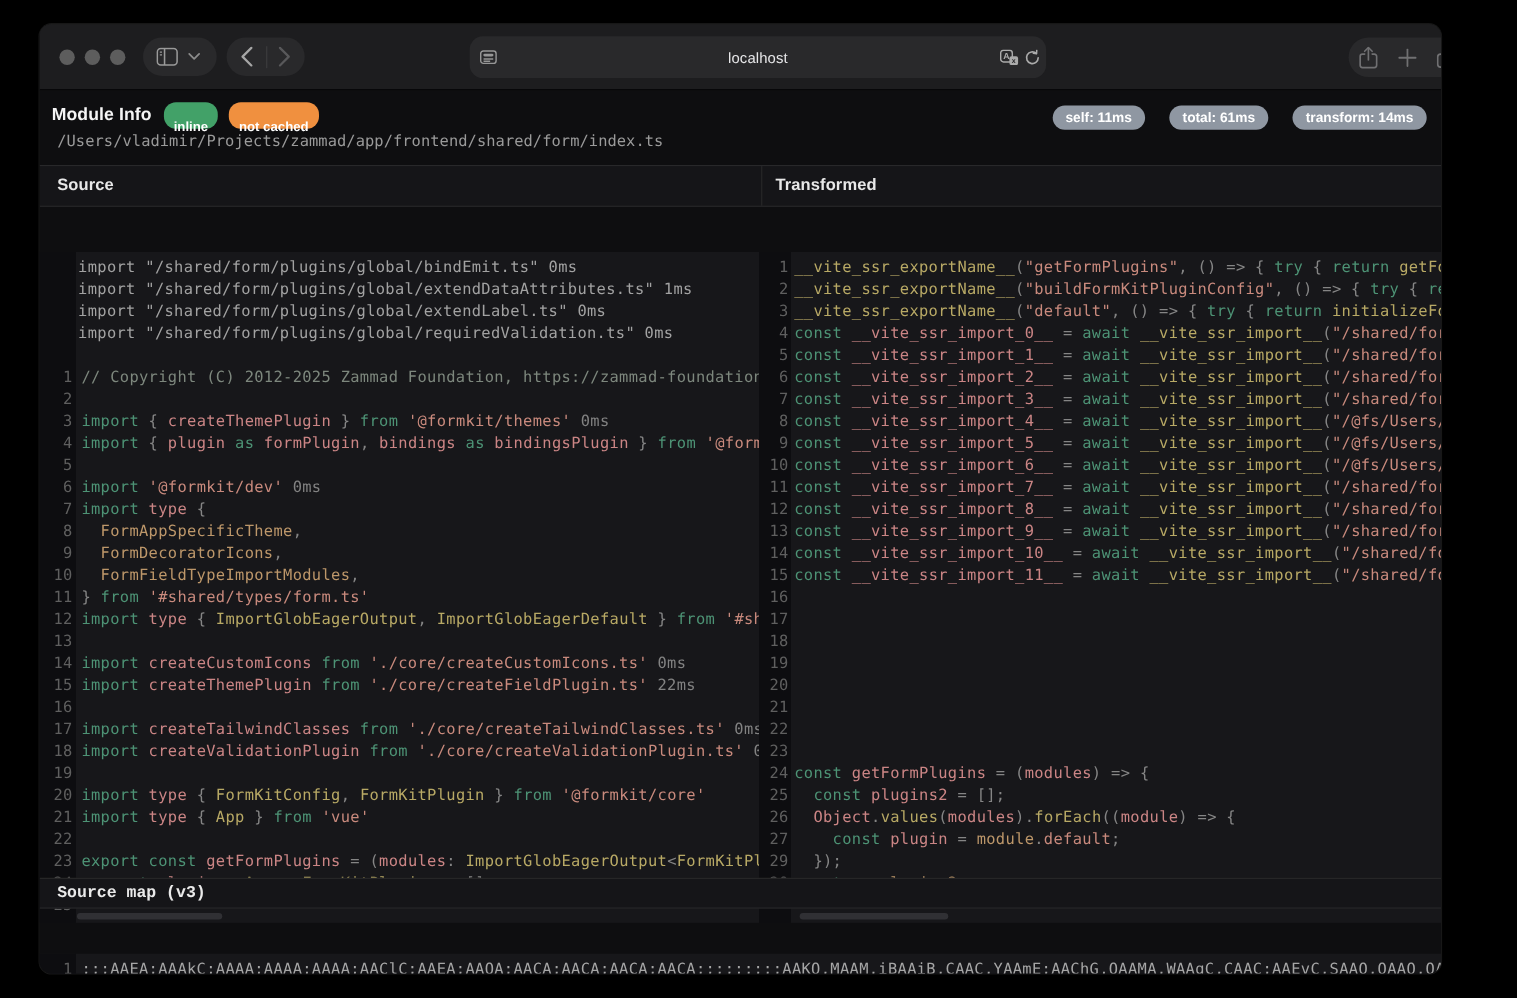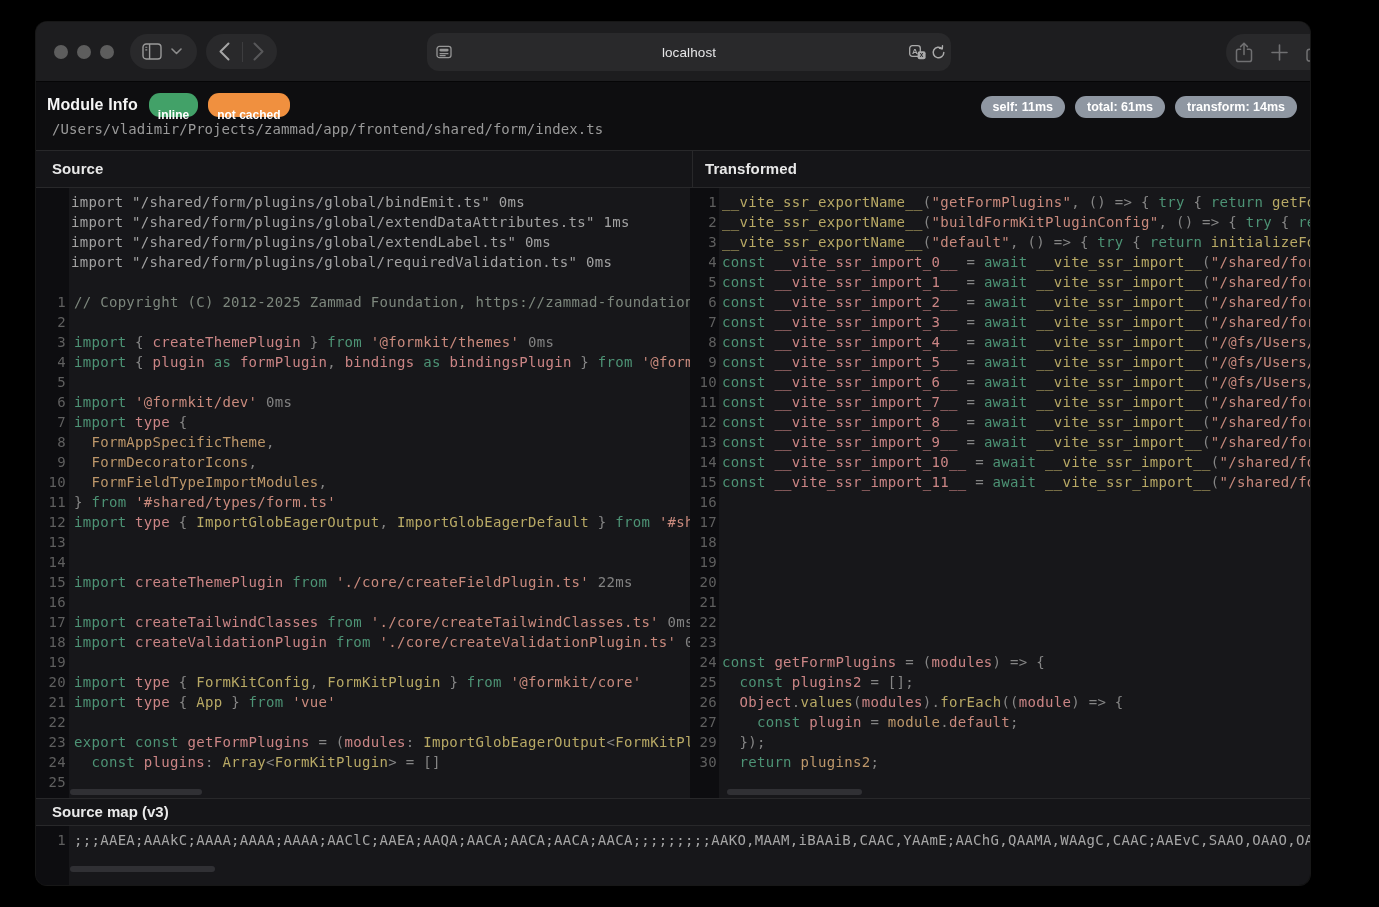--- a/index.html
+++ b/index.html
@@ -34,57 +34,57 @@
   .urlbar .icon-reload { position:absolute; right:5px; color:#ababab; }
 
   
   .page { position:absolute; left:0; top:60px; width:1307px; height:803px; background:#0e0e10; }
 
   .page-header { position:absolute; left:0; top:0; width:100%; height:68px; }
   .title-row { position:absolute; left:11px; top:11px; display:flex; align-items:center; gap:11px; }
   .module-title { color:#f5f5f5; font-size:16px; font-weight:700; letter-spacing:.1px; }
   .badge { height:21px; line-height:21px; padding:12px 9px; border-radius:11px; color:#fff; font-size:12px; font-weight:700; }
   .module-path { position:absolute; left:16px; top:39px; color:#9a9a9a; font-family:"DejaVu Sans Mono", monospace; font-size:14px; letter-spacing:.05px; }
-  .timing-row { position:absolute; right:46px; top:14px; display:flex; gap:10px; }
+  .timing-row { position:absolute; right:46px; top:14px; display:flex; gap:22px; }
   .timing-pill { height:22px; line-height:22px; padding:0 12px; border-radius:11px; background:#8f97a2; color:#fff; font-size:12.5px; font-weight:700; }
   .close-btn { position:absolute; right:10px; top:8px; width:20px; height:20px; display:flex; align-items:center; justify-content:center; color:#c9c9c9; cursor:pointer; background:none; border:none; }
 
   .band { position:absolute; left:0; top:68px; width:100%; height:38px; background:#151518; border-top:1px solid #28282a; border-bottom:1px solid #28282a; display:flex;justify-content:flex-end; }
   .band-cell { height:100%; line-height:35px; color:#e8e8e8; font-size:15px; font-weight:600; letter-spacing:.1px; }
   .band-src { width:656px; padding-left:16px; }
   .band-tr { width:651px; padding-left:12px; border-left:1px solid #28282a; }
 
   .panels { position:absolute; left:0; top:106px; width:100%; height:610px; }
   .panel { position:absolute; top:0; height:610px; overflow:hidden; padding-top:4px; background:#17171a; }
   .panel::before { content:''; position:absolute; left:0; top:0; bottom:0; width:33px; background:#0d0d10; }
   .panel-src { left:0; width:654px; }
   .panel-tr { left:654px; width:653px; }
   .panel-tr::before { width:29px; }
 
-  .code { font-family:"DejaVu Sans Mono", monospace; font-size:14px; line-height:20px; letter-spacing:.3px; }
+  .code { font-family:"DejaVu Sans Mono", monospace; font-size:14px; line-height:20px; letter-spacing:.3px;margin-top:41px; }
   .line { display:flex; height:20px; white-space:pre; position:relative; }
   .panel-src .line, .smap-body .line { padding-left:8px; }
   .ln { flex:0 0 22px; text-align:right; color:#5f5f5f; margin-right:8px; }
   .panel-tr .line { padding-left:4px; }
   .panel-tr .ln { flex:0 0 23px; margin-right:5px; }
   .lc { flex:0 0 auto; }
   .lc.ind { margin-left:-3px; }
 
   .tk-k { color:var(--tk-k); } .tk-r { color:var(--tk-r); } .tk-t { color:var(--tk-t); }
   .tk-y { color:var(--tk-y);text-align:center; } .tk-s { color:var(--tk-s); } .tk-p { color:var(--tk-p); }
   .tk-c { color:var(--tk-c); } .tk-g { color:var(--tk-g); } .tk-d { color:var(--tk-d); }
   .tk-w { color:var(--tk-w); } .tk-m { color:var(--tk-m); }
 
   .hscroll { position:absolute; height:6px; border-radius:3px; background:#303034; z-index:2; }
   .hs-src { left:34px; top:601px; width:132px; }
   .hs-tr { left:37px; top:601px; width:135px; }
   .hs-map { left:34px; top:40px; width:145px; }
 
   .smap-header { position:absolute; left:0; top:716px; width:100%; height:28px; background:#151518; border-top:1px solid #28282a; border-bottom:1px solid #28282a; }
-  .smap-title { line-height:26px; padding-left:16px; color:#eaeaea; font-size:15px; font-weight:600; }
+  .smap-title { line-height:26px; padding-left:16px; color:#eaeaea; font-size:15px; font-weight:600;font-family:Liberation Mono, monospace; }
   .smap-body { position:absolute; left:0; top:744px; width:100%; height:59px; background:#17171a; overflow:hidden; padding-top:4px; }
   .smap-body::before { content:''; position:absolute; left:0; top:0; bottom:0; width:33px; background:#0d0d10; }
 
   svg { display:block; }
 </style>
 </head>
 <body>
 
 <div class="window">
 
@@ -217,21 +217,21 @@
           <div class="line"><span class="ln">4</span><span class="lc"><span class="tk-k">import </span><span class="tk-p">{ </span><span class="tk-r">plugin</span><span class="tk-k"> as </span><span class="tk-r">formPlugin</span><span class="tk-p">, </span><span class="tk-r">bindings</span><span class="tk-k"> as </span><span class="tk-r">bindingsPlugin</span><span class="tk-p"> } </span><span class="tk-k">from </span><span class="tk-s">'@formkit/core'</span></span></div>
           <div class="line"><span class="ln">5</span><span class="lc"></span></div>
           <div class="line"><span class="ln">6</span><span class="lc"><span class="tk-k">import </span><span class="tk-s">'@formkit/dev'</span><span class="tk-d"> 0ms</span></span></div>
           <div class="line"><span class="ln">7</span><span class="lc"><span class="tk-k">import </span><span class="tk-r">type</span><span class="tk-p"> {</span></span></div>
           <div class="line"><span class="ln">8</span><span class="lc"><span class="tk-t">  FormAppSpecificTheme</span><span class="tk-p">,</span></span></div>
           <div class="line"><span class="ln">9</span><span class="lc"><span class="tk-t">  FormDecoratorIcons</span><span class="tk-p">,</span></span></div>
           <div class="line"><span class="ln">10</span><span class="lc"><span class="tk-t">  FormFieldTypeImportModules</span><span class="tk-p">,</span></span></div>
           <div class="line"><span class="ln">11</span><span class="lc"><span class="tk-p">} </span><span class="tk-k">from </span><span class="tk-s">'#shared/types/form.ts'</span></span></div>
           <div class="line"><span class="ln">12</span><span class="lc"><span class="tk-k">import </span><span class="tk-r">type</span><span class="tk-p"> { </span><span class="tk-y">ImportGlobEagerOutput</span><span class="tk-p">, </span><span class="tk-y">ImportGlobEagerDefault</span><span class="tk-p"> } </span><span class="tk-k">from </span><span class="tk-s">'#shared/types/utils.ts'</span></span></div>
           <div class="line"><span class="ln">13</span><span class="lc"></span></div>
-          <div class="line"><span class="ln">14</span></div>
+          <div class="line"><span class="ln">14</span><span class="lc"><span class="tk-k">import </span><span class="tk-r">createCustomIcons</span><span class="tk-k"> from </span><span class="tk-s">'./core/createCustomIcons.ts'</span><span class="tk-d"> 0ms</span></span></div>
           <div class="line"><span class="ln">15</span><span class="lc"><span class="tk-k">import </span><span class="tk-r">createThemePlugin</span><span class="tk-k"> from </span><span class="tk-s">'./core/createFieldPlugin.ts'</span><span class="tk-d"> 22ms</span></span></div>
           <div class="line"><span class="ln">16</span></div>
           <div class="line"><span class="ln">17</span><span class="lc"><span class="tk-k">import </span><span class="tk-r">createTailwindClasses</span><span class="tk-k"> from </span><span class="tk-s">'./core/createTailwindClasses.ts'</span><span class="tk-d"> 0ms</span></span></div>
           <div class="line"><span class="ln">18</span><span class="lc"><span class="tk-k">import </span><span class="tk-r">createValidationPlugin</span><span class="tk-k"> from </span><span class="tk-s">'./core/createValidationPlugin.ts'</span><span class="tk-d"> 0ms</span></span></div>
           <div class="line"><span class="ln">19</span><span class="lc"></span></div>
           <div class="line"><span class="ln">20</span><span class="lc"><span class="tk-k">import </span><span class="tk-r">type</span><span class="tk-p"> { </span><span class="tk-y">FormKitConfig</span><span class="tk-p">, </span><span class="tk-y">FormKitPlugin</span><span class="tk-p"> } </span><span class="tk-k">from </span><span class="tk-s">'@formkit/core'</span></span></div>
           <div class="line"><span class="ln">21</span><span class="lc"><span class="tk-k">import </span><span class="tk-r">type</span><span class="tk-p"> { </span><span class="tk-y">App</span><span class="tk-p"> } </span><span class="tk-k">from </span><span class="tk-s">'vue'</span></span></div>
           <div class="line"><span class="ln">22</span><span class="lc"></span></div>
           <div class="line"><span class="ln">23</span><span class="lc"><span class="tk-k">export const </span><span class="tk-r">getFormPlugins</span><span class="tk-p"> = (</span><span class="tk-r">modules</span><span class="tk-p">: </span><span class="tk-y">ImportGlobEagerOutput</span><span class="tk-p">&lt;</span><span class="tk-y">FormKitPlugin</span></span></div>
           <div class="line"><span class="ln">24</span><span class="lc"><span class="tk-w">  </span><span class="tk-k">const </span><span class="tk-r">plugins</span><span class="tk-p">: </span><span class="tk-y">Array</span><span class="tk-p">&lt;</span><span class="tk-y">FormKitPlugin</span><span class="tk-p">&gt; = []</span></span></div>

